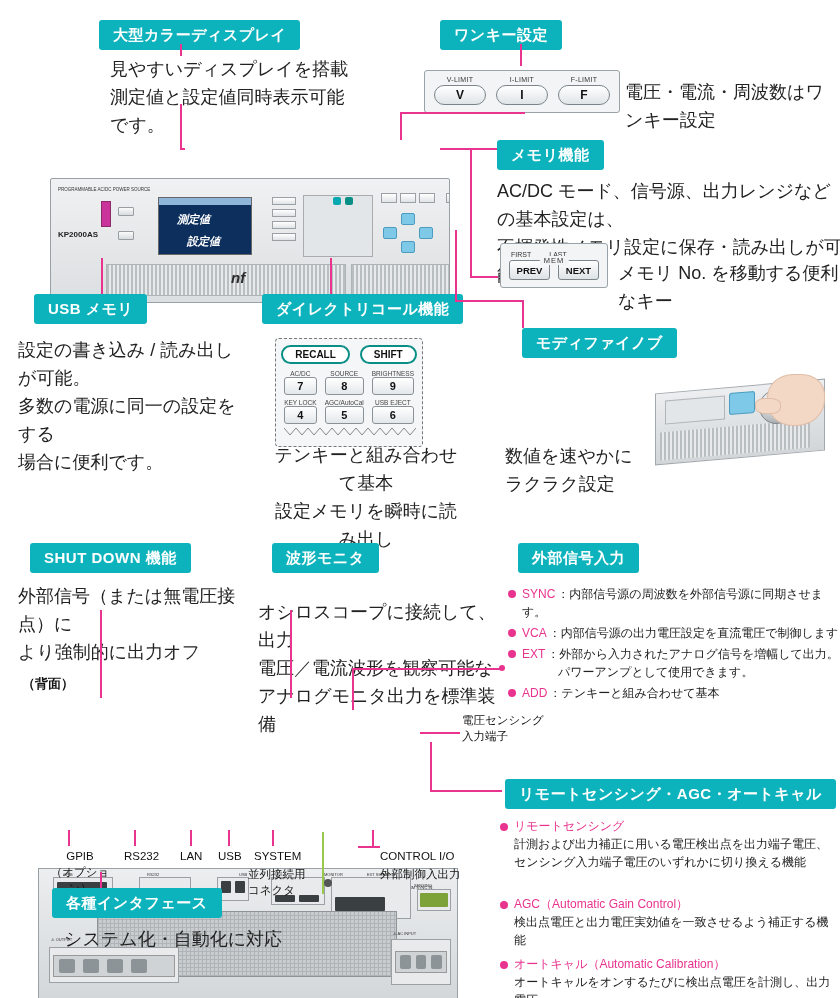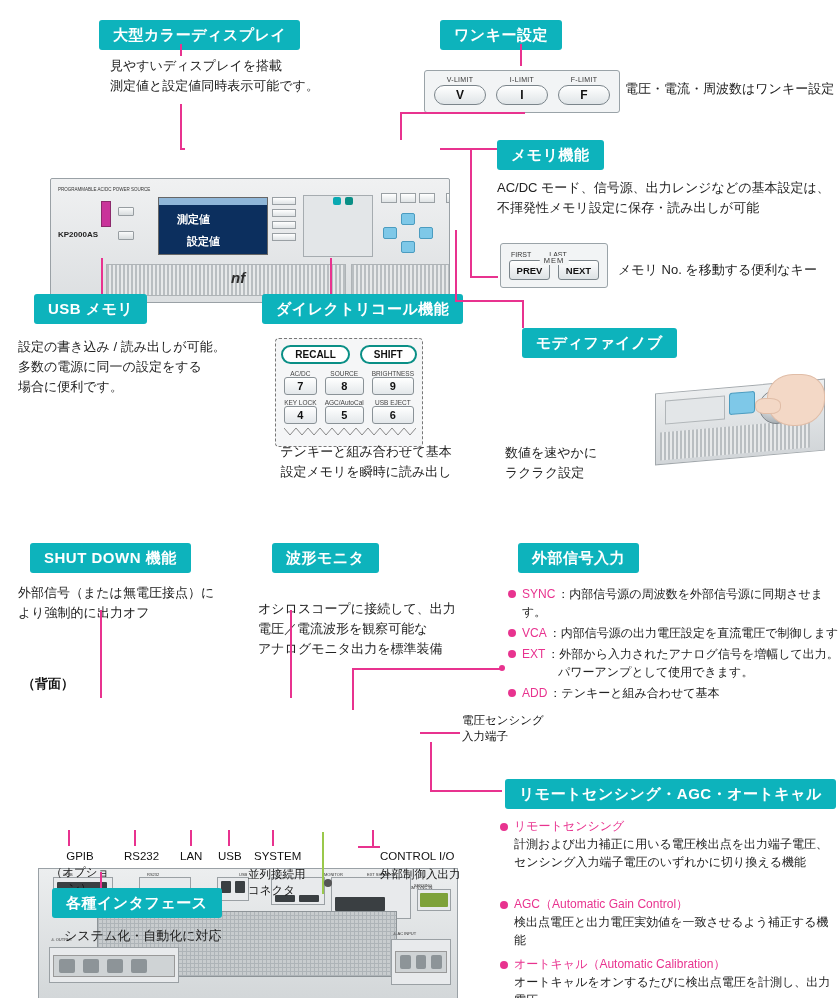--- a/index.html
+++ b/index.html
@@ -22,21 +22,21 @@
     font-weight: bold;
     font-size: 15px;
     padding: 6px 14px;
     border-radius: 3px;
     white-space: nowrap;
     letter-spacing: 0.5px;
     line-height: 1.2;
   }
 
   .body-text {
-    font-size: 13px;
+    font-size: 18px;
     line-height: 1.55;
     color: #222;
     white-space: pre-line;
   }
   .label-text {
     font-size: 11.5px;
     color:#111;
     white-space: pre-line;
     line-height:1.4;
   }
@@ -199,21 +199,21 @@
 <div class="abs body-text" style="left:618px; top:260px;">メモリ No. を移動する便利なキー</div>
 
 <div class="abs front" style="left:50px; top:133px; width:400px; height:125px;">
   <div class="lefttext">PROGRAMMABLE
 AC/DC POWER SOURCE</div>
   <div class="model">KP2000AS</div>
   <div class="btnsq" style="left:67px;top:28px;width:16px;height:9px;"></div>
   <div class="btnsq" style="left:67px;top:52px;width:16px;height:9px;"></div>
   <div class="abs" style="left:50px;top:22px;width:10px;height:26px;background:#c9339a;border:1px solid #8c2a6c;"></div>
 
-  <div class="screen" style="left:107px;top:18px;width:110px;height:58px;">
+  <div class="screen" style="left:107px;top:18px;width:94px;height:58px;font-style:italic;">
     <div class="bar"></div>
     <div class="txt" style="left:18px;top:14px;">測定値</div>
     <div class="txt" style="left:28px;top:36px;">設定値</div>
   </div>
   <div class="abs" style="left:221px;top:18px;width:24px;height:58px;">
     <div style="height:8px;background:linear-gradient(#fff,#dfe3e5);border:1px solid #9aa0a4;margin-bottom:4px;"></div>
     <div style="height:8px;background:linear-gradient(#fff,#dfe3e5);border:1px solid #9aa0a4;margin-bottom:4px;"></div>
     <div style="height:8px;background:linear-gradient(#fff,#dfe3e5);border:1px solid #9aa0a4;margin-bottom:4px;"></div>
     <div style="height:8px;background:linear-gradient(#fff,#dfe3e5);border:1px solid #9aa0a4;"></div>
   </div>

